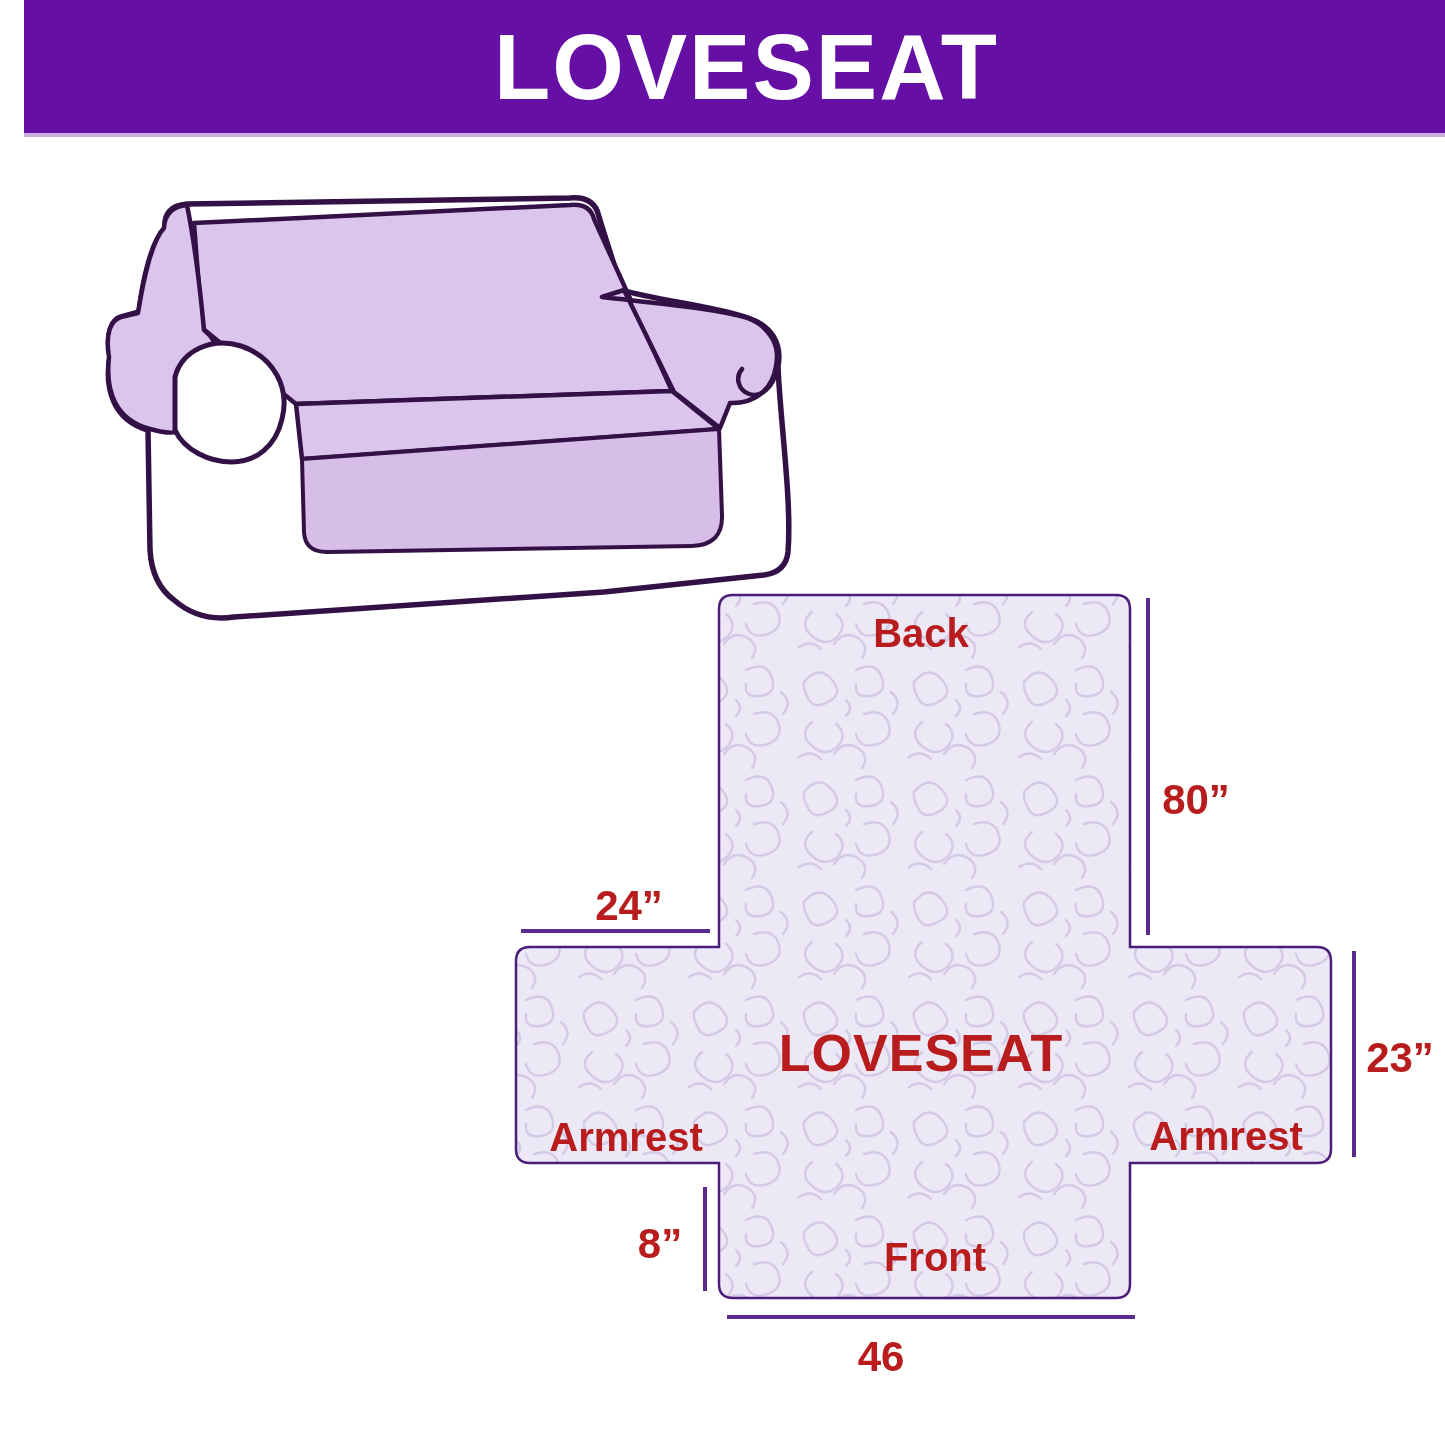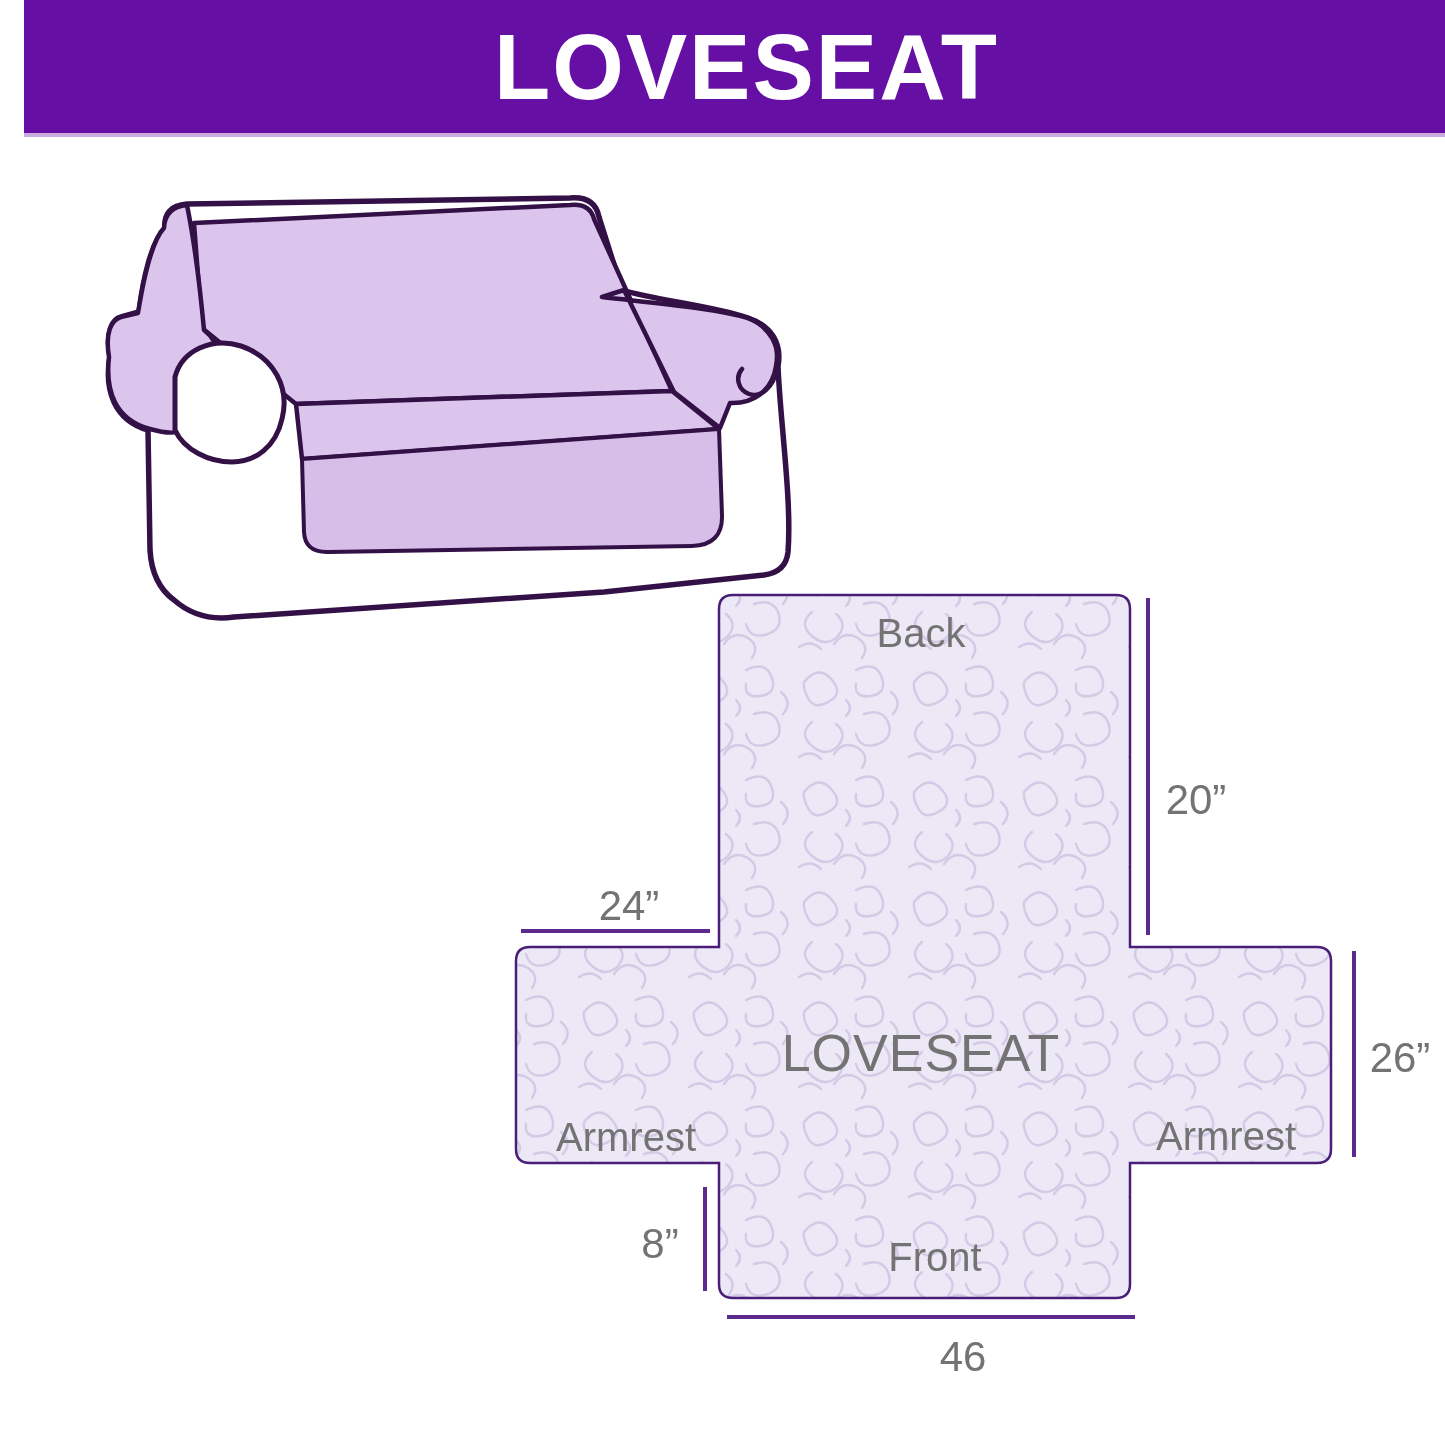--- a/index.html
+++ b/index.html
@@ -16,21 +16,21 @@
     color:#ffffff;font-size:92px;font-weight:bold;letter-spacing:2px;
     line-height:1;
   }
 
   
   #gfx{position:absolute;left:0;top:0;width:1445px;height:1445px;}
 
   
   .lbl{
     position:absolute;transform:translate(-50%,-50%);
-    color:#737373;font-weight:normal;white-space:nowrap;line-height:1;
+    color:#b91c1c;font-weight:bold;white-space:nowrap;line-height:1;
   }
   .section-lbl{font-size:40px;}
   .dim-lbl{font-size:42px;}
   .center-lbl{font-size:52px;letter-spacing:1px;}
 </style>
 </head>
 <body>
 
 <div id="page">
 
@@ -125,21 +125,21 @@
   <div class="lbl center-lbl" style="left:897px;top:1053px;">LOVESEAT</div>
 
   <div class="lbl section-lbl" style="left:602px;top:1137px;">Armrest</div>
 
   <div class="lbl section-lbl" style="left:1202px;top:1136px;">Armrest</div>
 
   <div class="lbl section-lbl" style="left:911px;top:1257px;">Front</div>
 
   <div class="lbl dim-lbl" style="left:605px;top:906px;text-align:center;">24”</div>
 
-  <div class="lbl dim-lbl" style="left:1172px;top:800px;">20”</div>
+  <div class="lbl dim-lbl" style="left:1172px;top:800px;">80”</div>
 
-  <div class="lbl dim-lbl" style="left:1376px;top:1058px;">26”</div>
+  <div class="lbl dim-lbl" style="left:1376px;top:1058px;">23”</div>
 
   <div class="lbl dim-lbl" style="left:636px;top:1244px;">8”</div>
 
-  <div class="lbl dim-lbl" style="left:939px;top:1357px;">46</div>
+  <div class="lbl dim-lbl" style="left:857px;top:1357px;">46</div>
 
 </div>
 
 </body></html>

